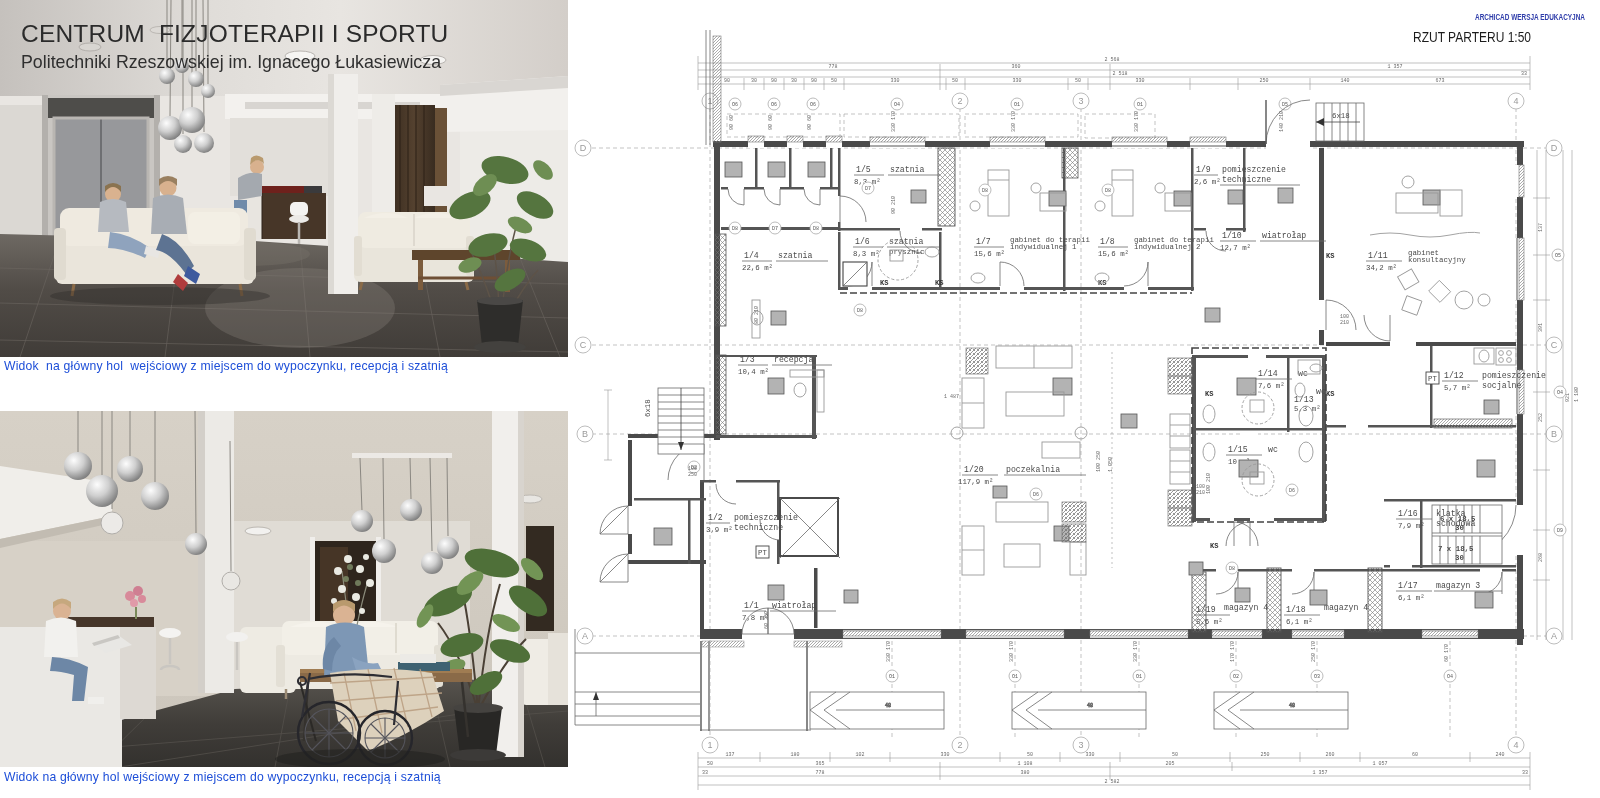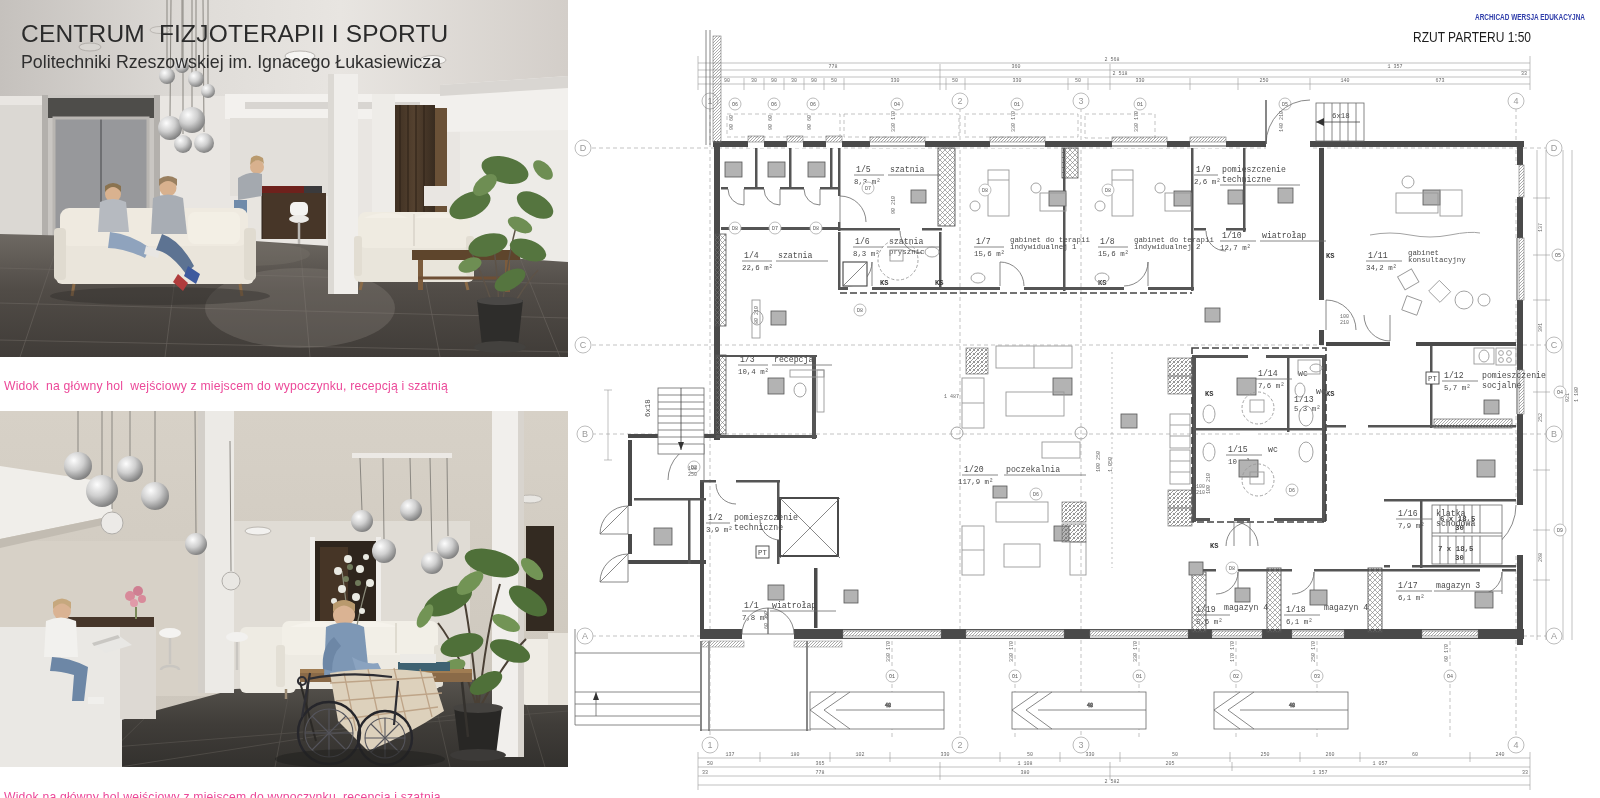--- a/index.html
+++ b/index.html
@@ -1,17 +1,17 @@
 <!DOCTYPE html>
 <html><head>
 <meta charset="utf-8">
 <style>
 html,body{margin:0;padding:0;width:1600px;height:798px;background:#fff;overflow:hidden;font-family:"Liberation Sans",sans-serif;}
 #page{position:relative;width:1355px;height:798px;background:#fff;}
-.cap{position:absolute;left:4px;color:#ec4899;font-size:12.2px;letter-spacing:0.2px;white-space:nowrap;margin-top:20px;}
+.cap{position:absolute;left:4px;color:#1d4ed8;font-size:12.2px;letter-spacing:0.2px;white-space:nowrap;}
 </style>
 </head>
 <body>
 <div id="page">
 
 <svg id="plan" style="position:absolute;left:568px;top:0" width="1032" height="798" viewBox="568 0 1032 798" xmlns="http://www.w3.org/2000/svg">
 <defs>
 <pattern id="xh" width="5" height="5" patternUnits="userSpaceOnUse">
 <path d="M0,5 L5,0 M0,0 L5,5" stroke="#777" stroke-width="0.6" fill="none"></path>
 </pattern>

